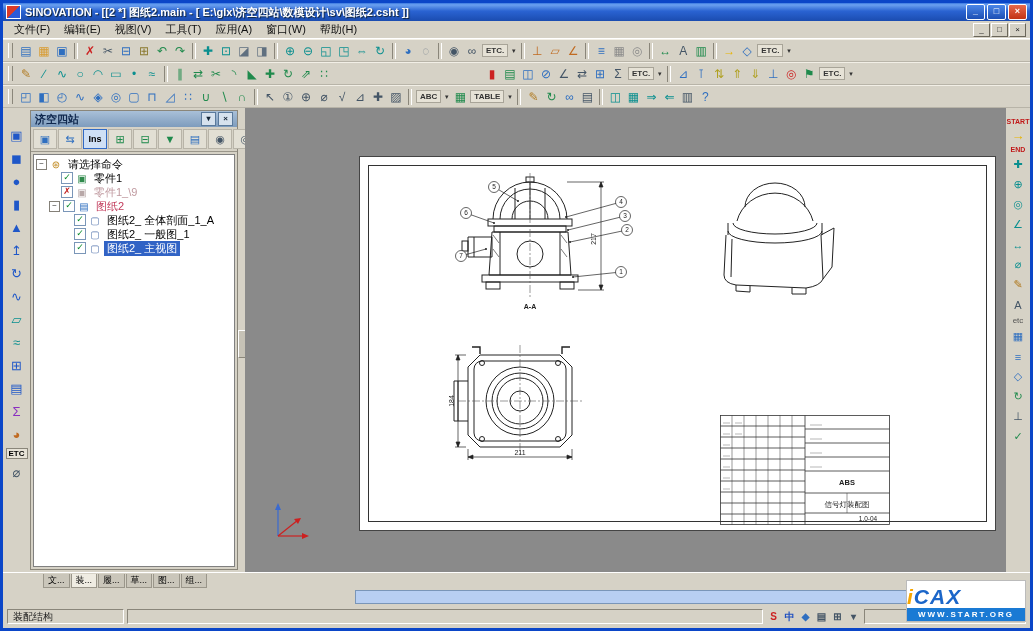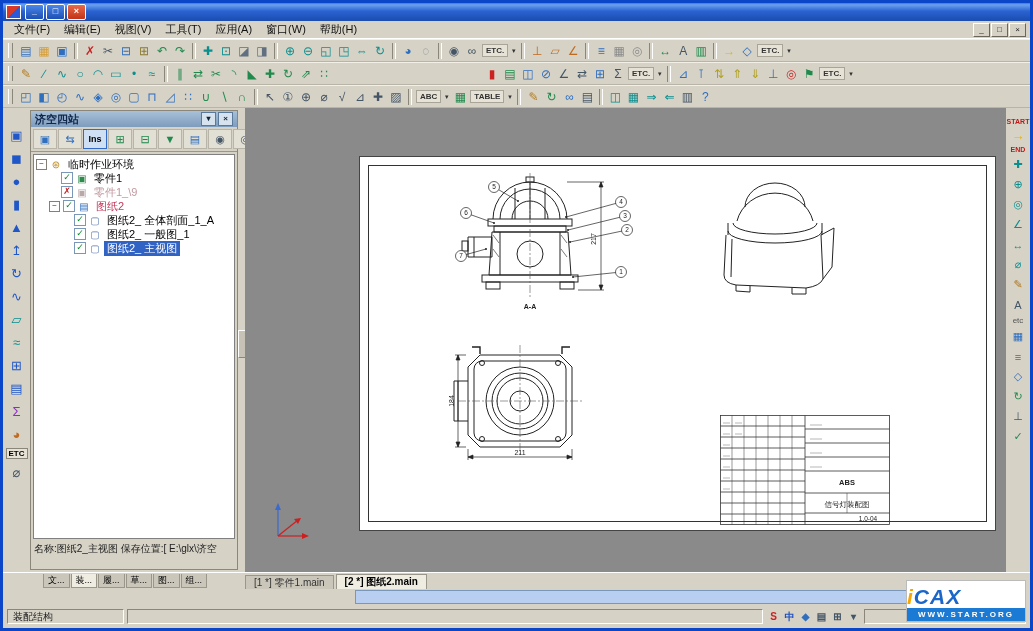--- a/index.html
+++ b/index.html
@@ -84,20 +84,21 @@
   .logo-text::first-letter{color:#f7a600;}
   .logo-url{width:100%;background:#1a7ad4;color:#fff;font-size:8px;font-weight:bold;text-align:center;letter-spacing:2px;padding:2px 0;}
 </style>
 </head>
 <body>
 
 <div class="window">
 
   <div class="titlebar">
     <div class="app-icon"></div>
+    <div class="title-text">SINOVATION - [[2 *] 图纸2.main - [ E:\glx\济空四站\数模设计\sv\图纸2.csht ]]</div>
     <div class="t-btns">
         <span class="t-btn">_</span>
         <span class="t-btn">□</span>
         <span class="t-btn close">×</span>
       </div>
   </div>
 
   <div class="menubar">
     <span class="menu-item">文件(F)</span>
       <span class="menu-item">编辑(E)</span>
@@ -287,21 +288,21 @@
           <span class="ptbtn" style="color: rgb(31, 138, 76);">⊟</span>
           <span class="ptbtn" style="color: rgb(31, 138, 76);">▼</span>
           <span class="ptbtn" style="color: rgb(47, 111, 192);">▤</span>
           <span class="ptbtn" style="color: rgb(68, 85, 102);">◉</span>
           <span class="ptbtn" style="color: rgb(68, 85, 102);">◎</span>
         </div>
       <div class="panel-tree">
           <div class="tree-row" style="padding-left: 2px;">
             <span class="expander">−</span>
             <span class="node-icon" style="color: rgb(192, 138, 32);">⊛</span>
-            <span class="tree-label">临时作业环境</span>
+            <span class="tree-label">请选择命令</span>
           </div>
           <div class="tree-row" style="padding-left: 15px;">
             <span class="tree-spacer"></span>
             <span class="chk">✓</span>
             <span class="node-icon" style="color: rgb(47, 138, 76);">▣</span>
             <span class="tree-label">零件1</span>
           </div>
           <div class="tree-row" style="padding-left: 15px;">
             <span class="tree-spacer"></span>
             <span class="chk x">✗</span>
@@ -326,21 +327,20 @@
             <span class="node-icon" style="color: rgb(90, 122, 176);">▢</span>
             <span class="tree-label">图纸2_ 一般图_1</span>
           </div>
           <div class="tree-row" style="padding-left: 28px;">
             <span class="tree-spacer"></span>
             <span class="chk">✓</span>
             <span class="node-icon" style="color: rgb(90, 122, 176);">▢</span>
             <span class="tree-label selected">图纸2_ 主视图</span>
           </div>
         </div>
-      <div class="panel-info">名称:图纸2_主视图 保存位置:[ E:\glx\济空</div>
     </div>
 
     <div class="splitter">
       <div class="split-handle"></div>
     </div>
 
     <div class="canvas">
       <div class="sheet">
         <svg class="sheet-svg" width="635" height="373" viewBox="0 0 635 373">
 
@@ -502,24 +502,20 @@
 
   <div class="doc-tabs">
     <div class="mini-tabs">
         <span class="mini-tab">文...</span>
         <span class="mini-tab active">装...</span>
         <span class="mini-tab">履...</span>
         <span class="mini-tab">草...</span>
         <span class="mini-tab">图...</span>
         <span class="mini-tab">组...</span>
       </div>
-    <div class="dtabs">
-        <span class="dtab">[1 *] 零件1.main</span>
-        <span class="dtab active">[2 *] 图纸2.main</span>
-      </div>
   </div>
 
   <div class="cmd-bar">
     <input class="cmd-input" value="" style="">
   </div>
 
   <div class="status-bar">
     <span class="cell msg">装配结构</span>
     <span class="cell fill"></span>
     <span style="display:flex;gap:1px;">

